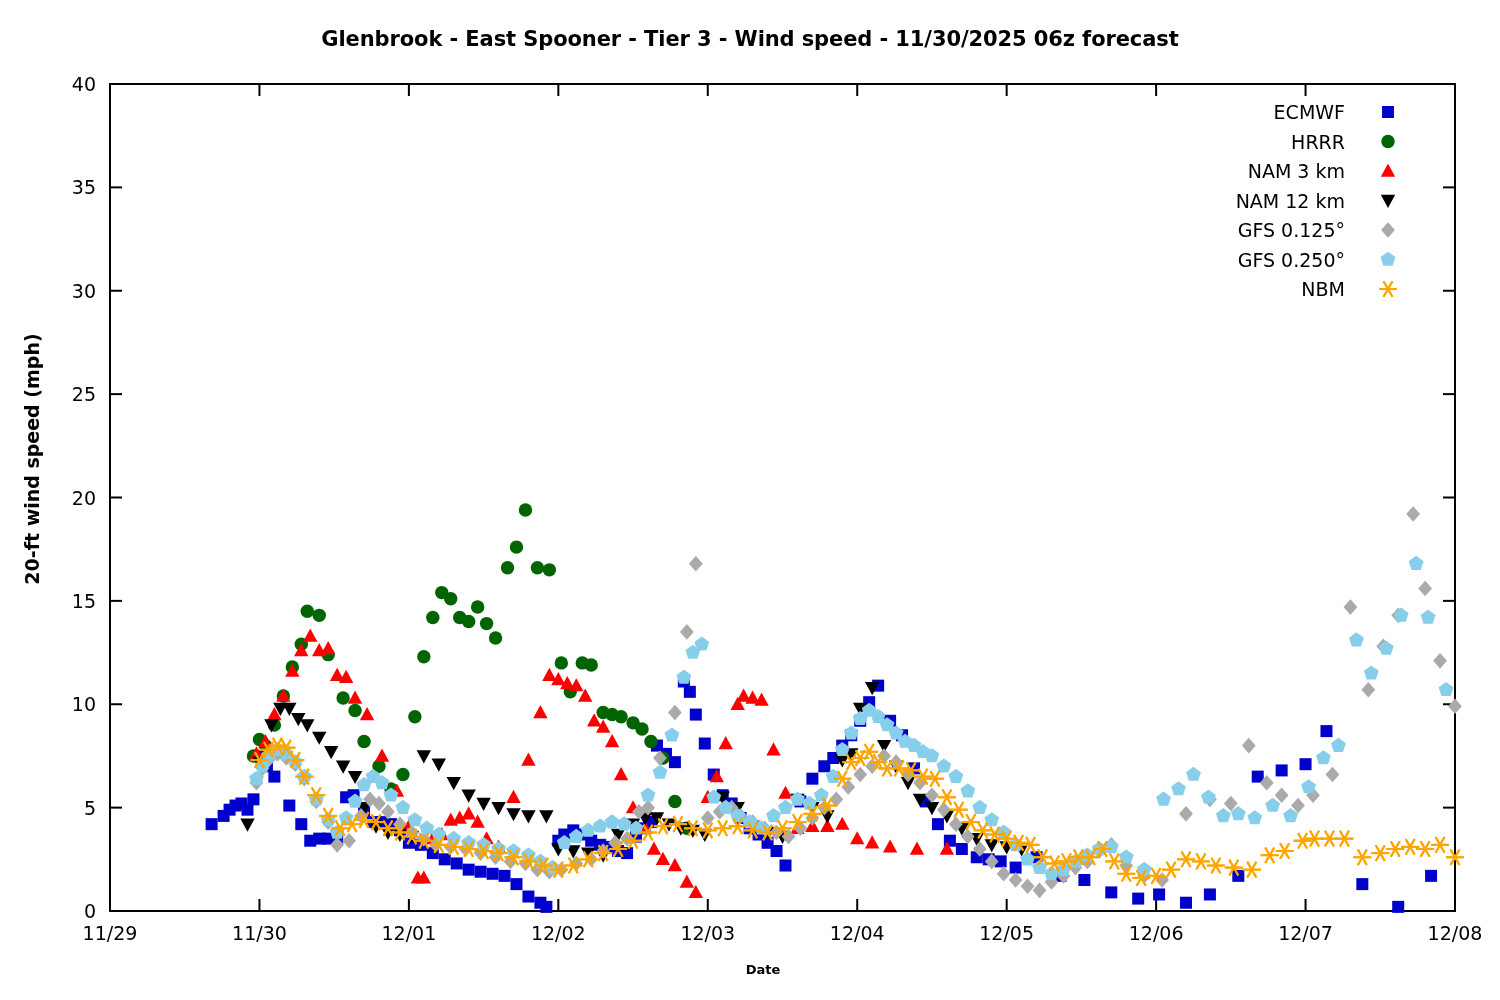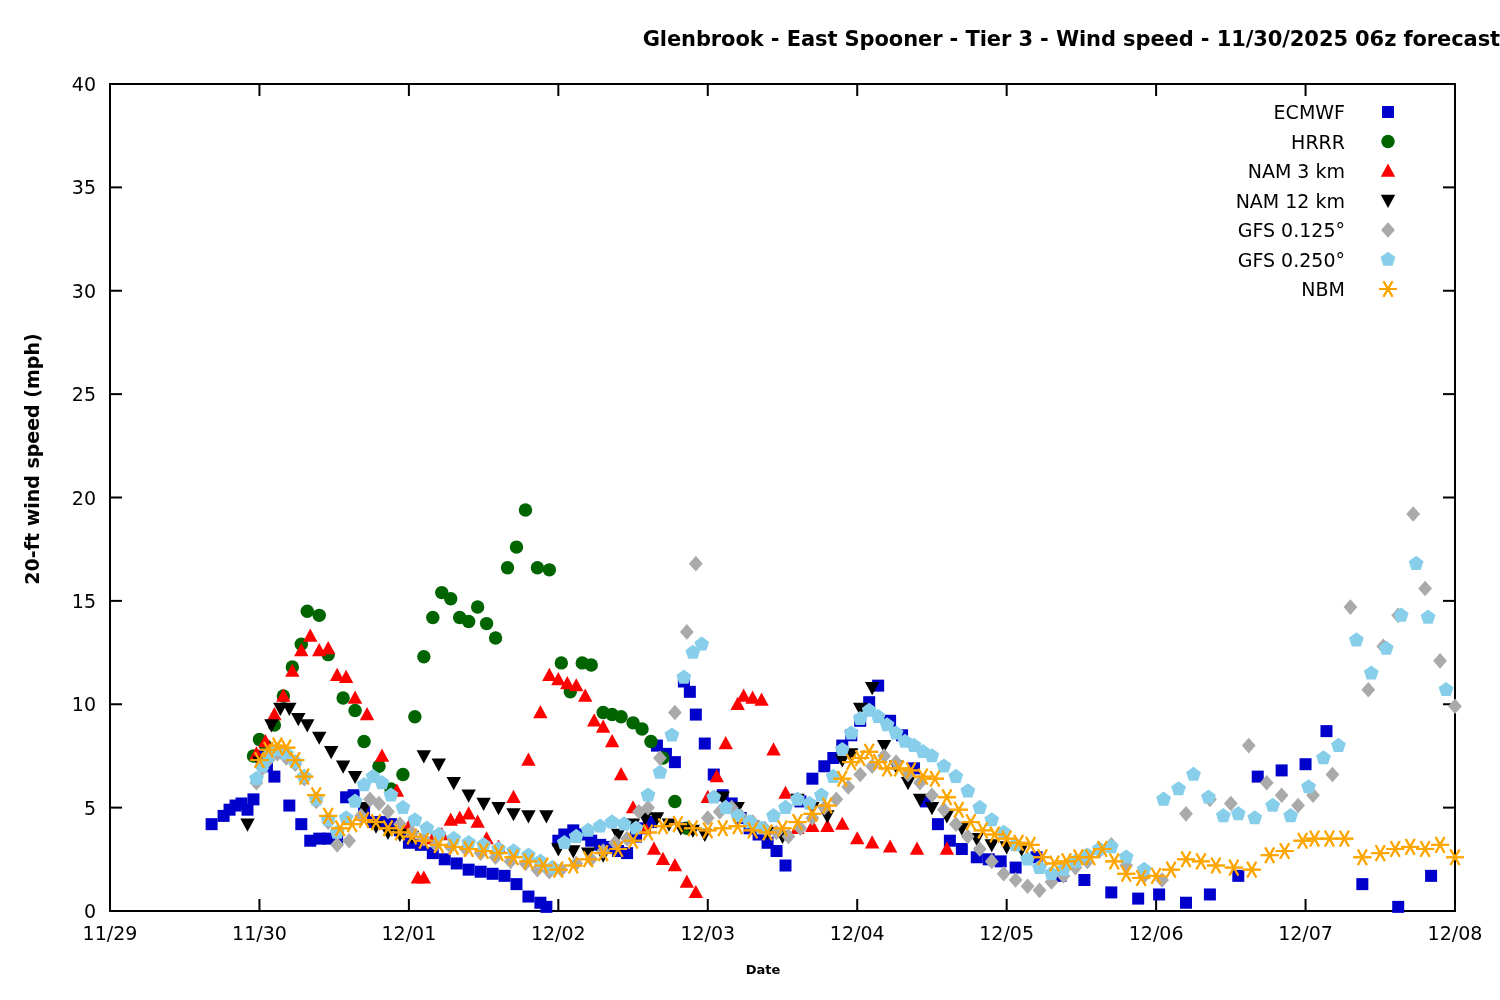--- a/index.html
+++ b/index.html
@@ -18,21 +18,21 @@
     position: absolute;
     left: 0; top: 0;
     width: 1500px;
     height: 1000px;
   }
   #chart-title {
     position: absolute;
     left: 0;
     top: 27px;
     width: 1500px;
-    text-align: right;
+    text-align: center;
     font-size: 21px;
     font-weight: bold;
     color: #000000;
     letter-spacing: -0.1px;
   }
   #ylabel {
     position: absolute;
     left: -148px;
     top: 448px;
     width: 360px;

